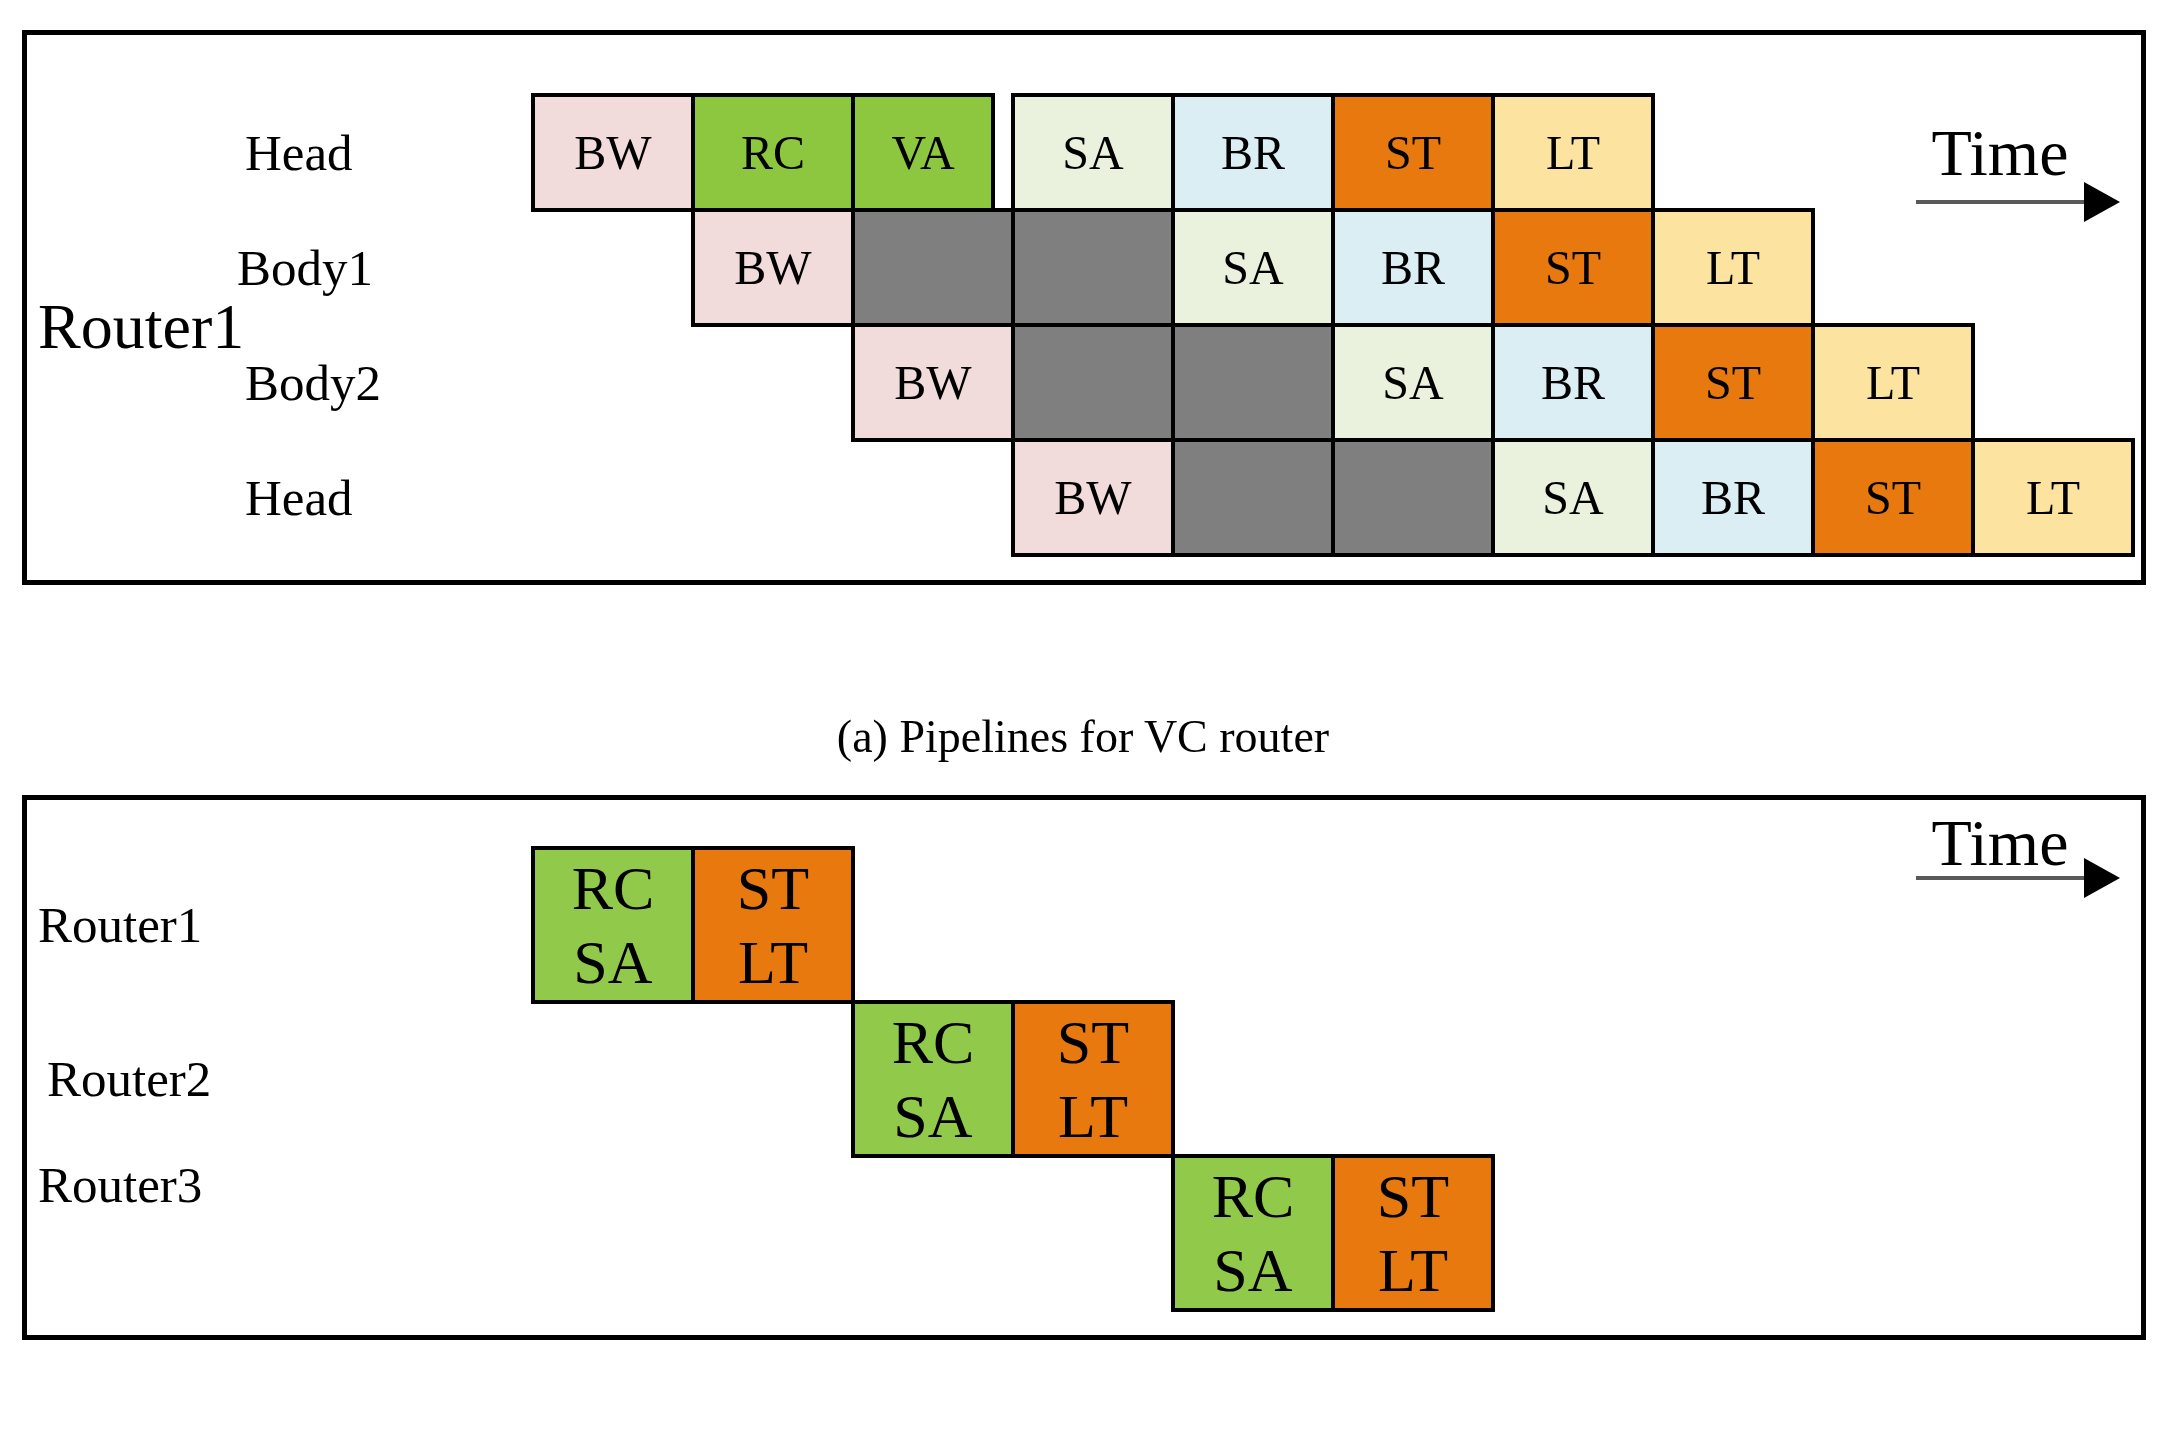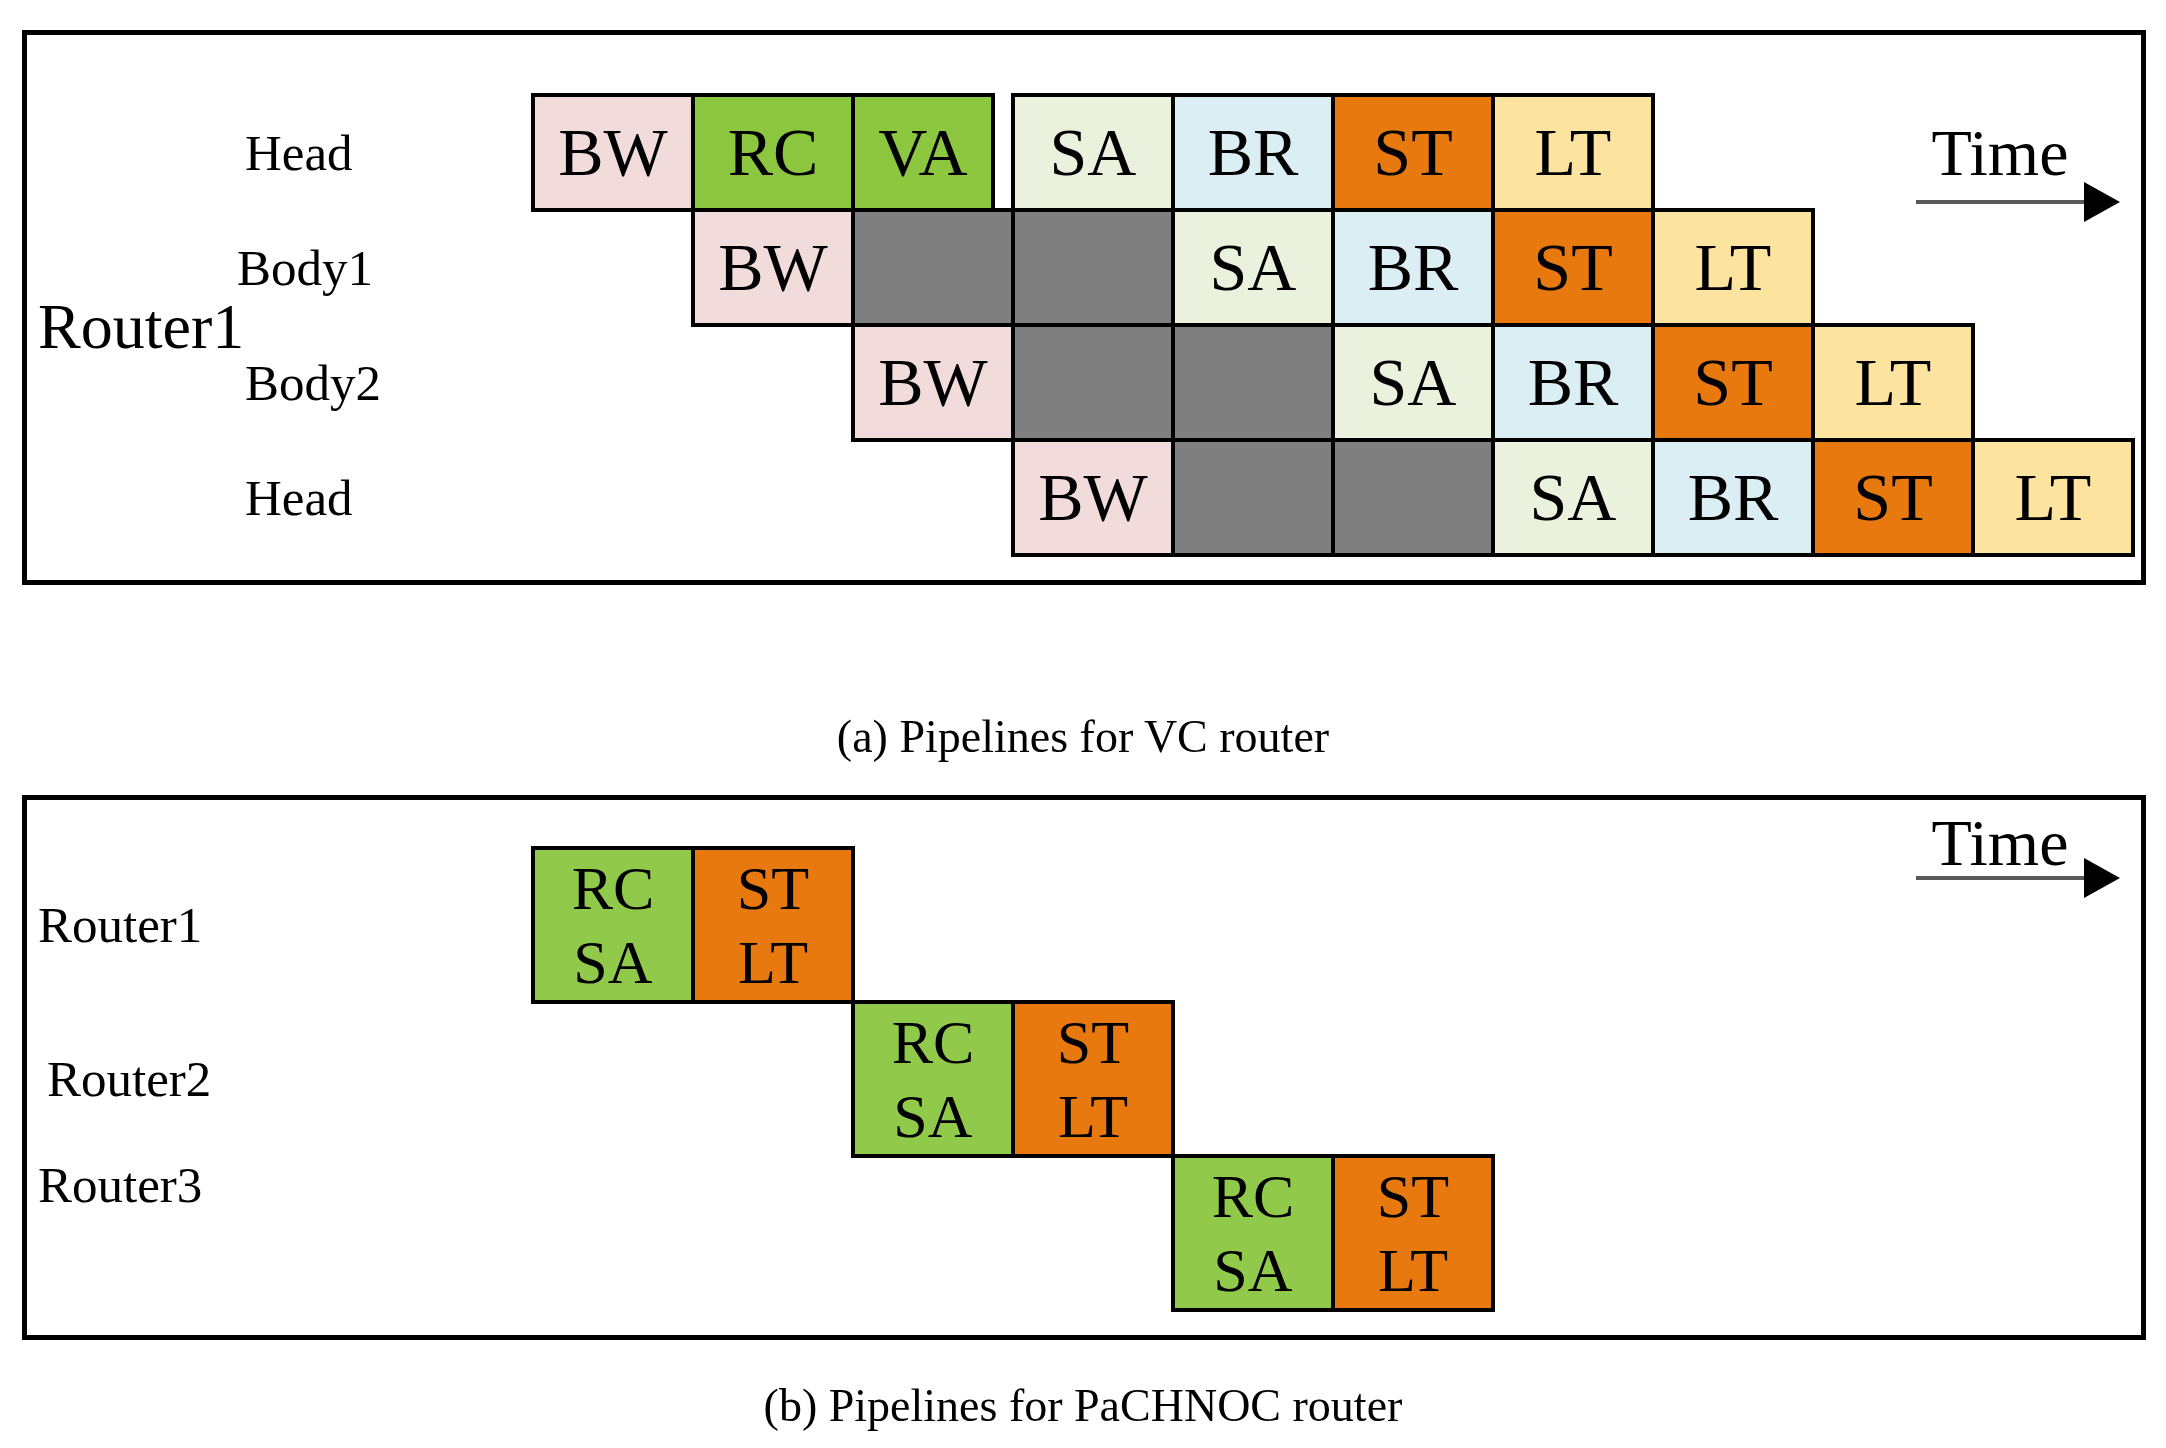--- a/index.html
+++ b/index.html
@@ -25,21 +25,21 @@
     font-size:46px;line-height:72px;
     white-space:nowrap;
   }
   #capA{top:701px;}
   #capB{top:1370px;}
   .cell{
     position:absolute;
     box-sizing:border-box;
     border:4px solid #000;
     display:flex;align-items:center;justify-content:center;
-    font-size:68px;
+    font-size:48px;
     overflow:hidden;
   }
   .cell-b{
     flex-direction:column;
     font-size:62px;line-height:74px;
   }
   .rowlabel{
     position:absolute;
     font-size:51px;
     display:flex;align-items:center;
@@ -144,15 +144,14 @@
 
   <div class="time-label" style="left:1912px;top:118px;">Time</div>
   <div class="time-line" style="left: 1916px; top: 200px; background: rgb(89, 89, 89);"></div>
   <div class="time-head" style="left: 2084px; top: 182px; border-left-color: rgb(0, 0, 0);"></div>
 
   <div class="time-label" style="left:1912px;top:808px;">Time</div>
   <div class="time-line" style="left: 1916px; top: 876px; background: rgb(89, 89, 89);"></div>
   <div class="time-head" style="left: 2084px; top: 858px; border-left-color: rgb(0, 0, 0);"></div>
 
   <div class="caption" id="capA">(a) Pipelines for VC router</div>
-  <div class="caption" id="capB">(b) Pipelines for PaCHNOC router</div>
 
 </div>
 
 </body></html>

